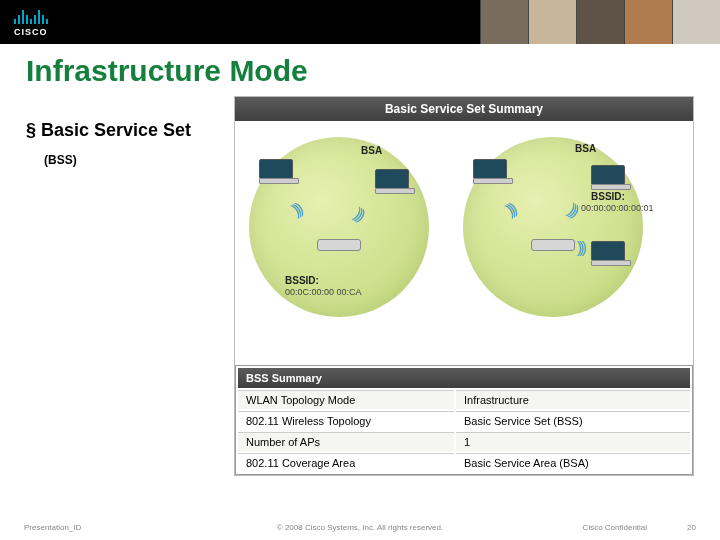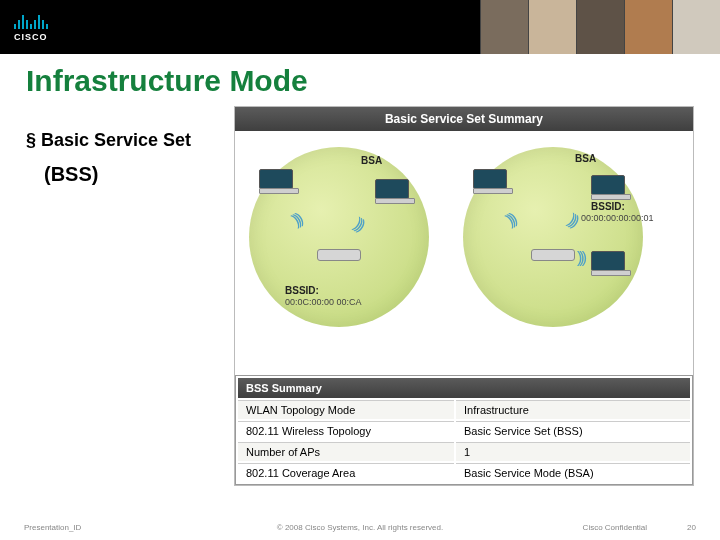--- a/index.html
+++ b/index.html
@@ -6,21 +6,21 @@
   body {
     width: 720px;
     height: 540px;
     font-family: Arial, Helvetica, sans-serif;
     background: #fff;
     position: relative;
     overflow: hidden;
   }
   .top-banner {
     width: 100%;
-    height: 54px;
+    height: 44px;
     background: #000;
     display: flex;
     justify-content: space-between;
     align-items: center;
   }
   .logo-area {
     padding-left: 14px;
     color: #fff;
     display: flex;
     flex-direction: column;
@@ -59,21 +59,21 @@
   .title {
     font-size: 30px;
     font-weight: bold;
     color: #15803d;
     margin-bottom: 8px;
   }
   .body-row { display:flex; gap: 8px; }
   .bullet-col { width: 200px; padding-top: 22px; }
   .bullet-item { font-size: 18px; font-weight: bold; line-height: 1.4; }
   .bullet-item::before { content:"§ "; }
-  .bullet-sub { margin-left: 18px; margin-top: 10px; font-size:20px; font-weight:bold; }
+  .bullet-sub { margin-left: 18px; margin-top: 10px; font-size:12px; font-weight:bold; }
 
   .figure-panel {
     flex: 1;
     border: 1px solid #bbb;
     background: #fff;
     display: flex;
     flex-direction: column;
     min-height: 380px;
   }
   .fig-title {
@@ -247,21 +247,21 @@
         <tr>
               <td>802.11 Wireless Topology</td>
               <td>Basic Service Set (BSS)</td>
             </tr>
         <tr>
               <td>Number of APs</td>
               <td>1</td>
             </tr>
         <tr>
               <td>802.11 Coverage Area</td>
-              <td>Basic Service Mode (BSA)</td>
+              <td>Basic Service Area (BSA)</td>
             </tr>
       </tbody>
         </table>
     </div>
   </div>
 </div>
 
 <div class="footer">
   <span>Presentation_ID</span>
   <span class="center">© 2008 Cisco Systems, Inc. All rights reserved.</span>

